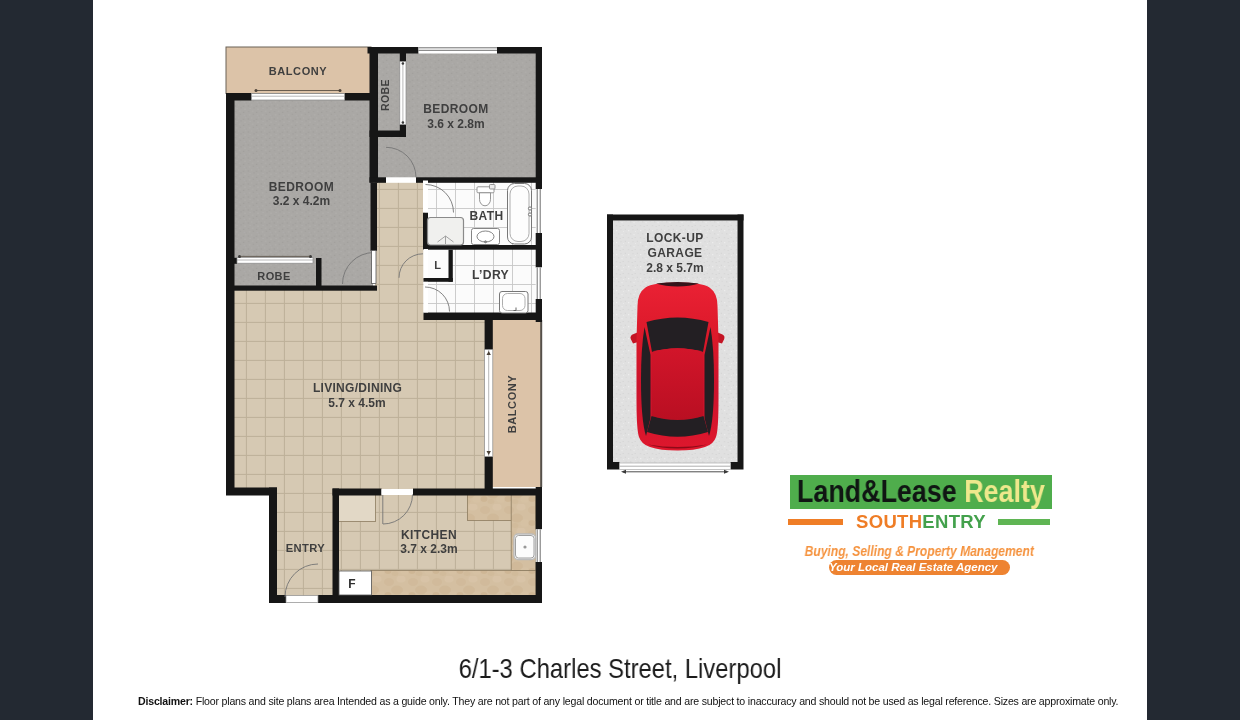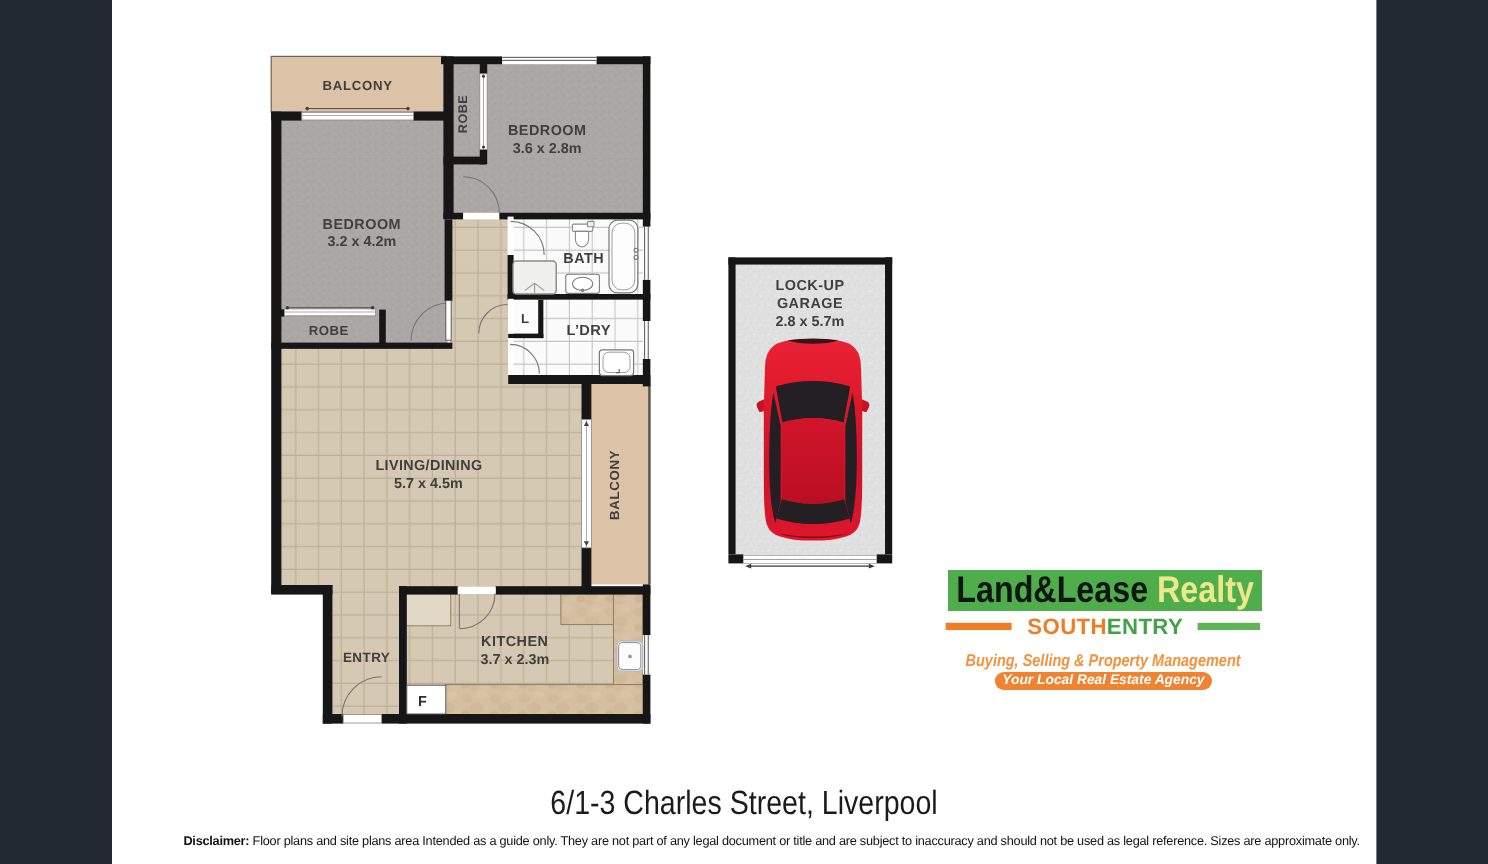--- a/index.html
+++ b/index.html
@@ -411,17 +411,17 @@
 <div class="abs" style="left:789.5px;top:474.5px;width:400px;height:34px;line-height:33px;text-align:left;padding-left:8px;font-weight:bold;font-size:31px;letter-spacing:0;color:#101613;white-space:nowrap;transform:scaleX(0.867);transform-origin:left center;">Land&amp;Lease <span style="color:#eee88c;">Realty</span></div>
 
 <div class="abs" style="left:788px;top:518.8px;width:55px;height:5.8px;background:#ef7d26;"></div>
 
 <div class="abs" style="left:997.5px;top:518.8px;width:51.5px;height:5.8px;background:#5fb554;"></div>
 
 <div class="abs" style="left:789.5px;top:510.5px;width:262px;text-align:center;font-weight:bold;font-size:18.5px;letter-spacing:0.3px;color:#ef7d26;white-space:nowrap;">SOUTH<span style="color:#43a14c;">ENTRY</span></div>
 
 <div class="abs" style="left:785px;top:542.5px;width:262px;text-align:center;font-weight:bold;font-style:italic;font-size:14.2px;letter-spacing:0;color:#f5923d;white-space:nowrap;transform:scaleX(0.85);">Buying, Selling &amp; Property Management</div>
 
-<div class="abs" style="left:829px;top:559.5px;width:181px;height:14.5px;background:#ee8331;border-radius:8px;color:#ffffff;font-weight:bold;font-style:italic;font-size:11.5px;text-align:center;line-height:14.5px;white-space:nowrap;">Your Local Real Estate Agency</div>
+<div class="abs" style="left:829px;top:559.5px;width:181px;height:14.5px;background:#ee8331;border-radius:8px;color:#ffffff;font-weight:bold;font-style:italic;font-size:11.5px;text-align:left;line-height:14.5px;white-space:nowrap;">Your Local Real Estate Agency</div>
 
 <div class="abs" style="left:0;top:653px;width:1240px;text-align:center;font-size:28px;letter-spacing:0;color:#1b1b1b;transform:scaleX(0.85);">6/1-3 Charles Street, Liverpool</div>
 
-<div class="abs" style="left:138px;top:695px;width:1010px;font-size:10.6px;letter-spacing:-0.2px;color:#111111;white-space:nowrap;text-align:center;"><b>Disclaimer:</b> Floor plans and site plans area Intended as a guide only. They are not part of any legal document or title and are subject to inaccuracy and should not be used as legal reference. Sizes are approximate only.</div>
+<div class="abs" style="left:138px;top:695px;width:1010px;font-size:10.6px;letter-spacing:-0.2px;color:#111111;white-space:nowrap;"><b>Disclaimer:</b> Floor plans and site plans area Intended as a guide only. They are not part of any legal document or title and are subject to inaccuracy and should not be used as legal reference. Sizes are approximate only.</div>
 
 </body></html>

